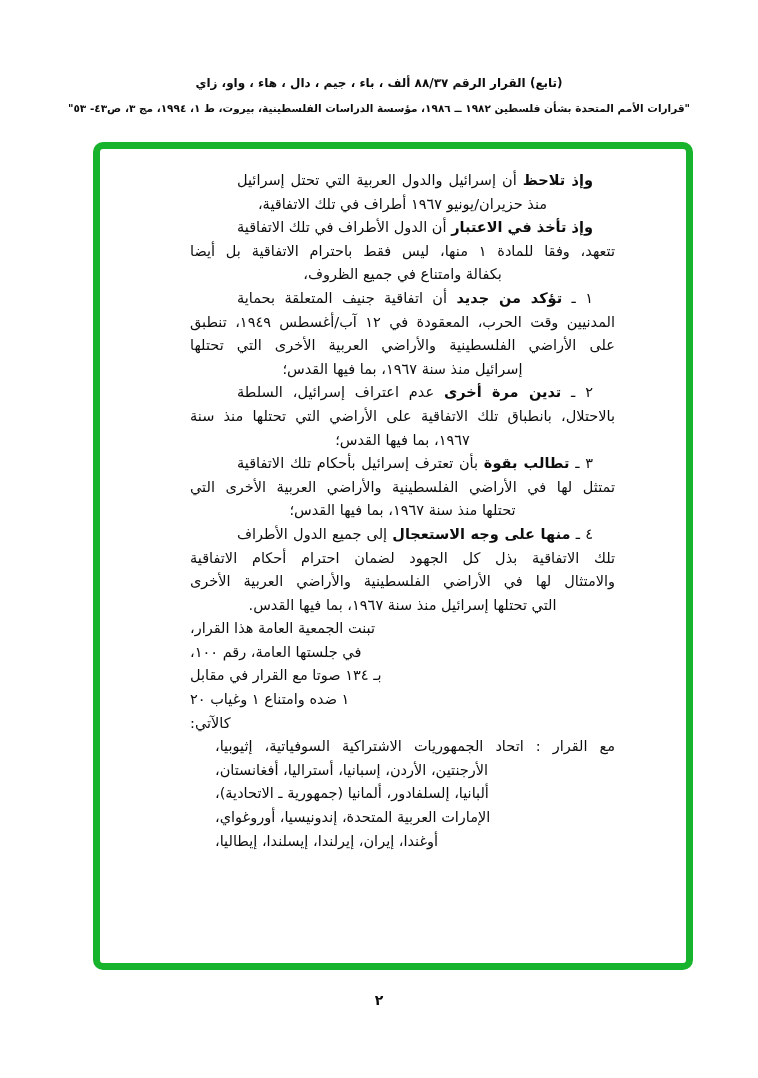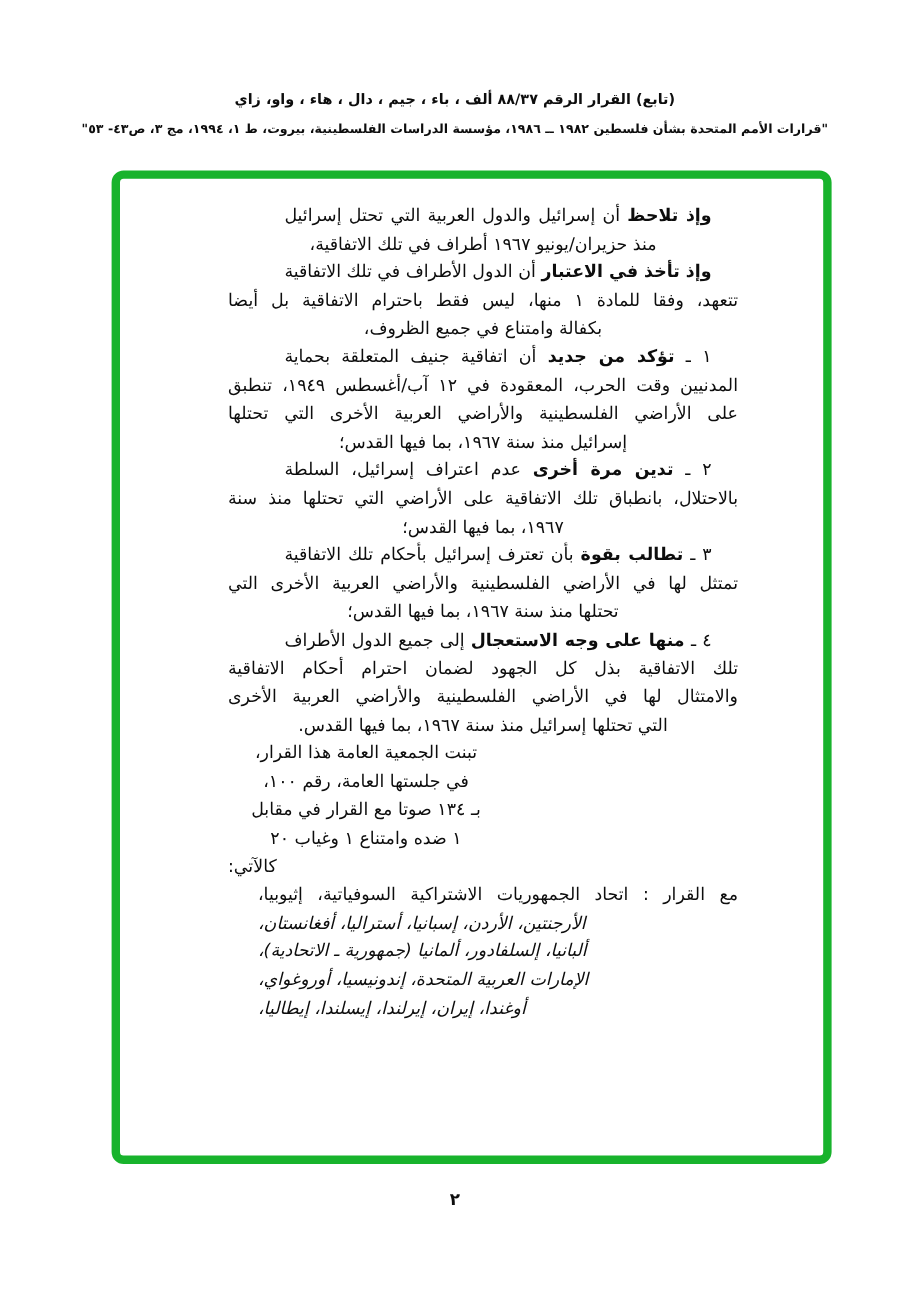--- a/index.html
+++ b/index.html
@@ -34,24 +34,24 @@
     position:absolute;left:190px;top:169px;width:425px;
     direction:rtl;font-size:14.5px;color:var(--ink);
   }
   .line{height:23.6px;line-height:23.6px;overflow:hidden;}
   .b{font-weight:bold;}
 
   .j{text-align:justify;text-align-last:justify;}
   .first{text-indent:22px;margin-left:47px;}
   .start{text-align:right;text-indent:22px;}
   .end{text-align:center;}
-  .adopt{text-align:center;padding-left:0;padding-right:195px;}
+  .adopt{text-align:left;padding-left:0;padding-right:195px;}
   .adopt2{text-align:left;padding-right:245px;}
   .vote-first{text-align:justify;text-align-last:justify;padding-left:25px;}
-  .vote{text-align:left;padding-left:25px;font-style:italic;}
+  .vote{text-align:left;padding-left:25px;}
 
   .pagenum{
     position:absolute;top:992px;left:0;right:0;
     text-align:center;font-weight:bold;font-size:14px;color:var(--ink);
   }
 </style>
 </head>
 <body style="background: rgb(255, 255, 255);">
 
 <div class="header-title">(تابع) القرار الرقم ٨٨/٣٧ ألف ، باء ، جيم ، دال ، هاء ، واو، زاي</div>

